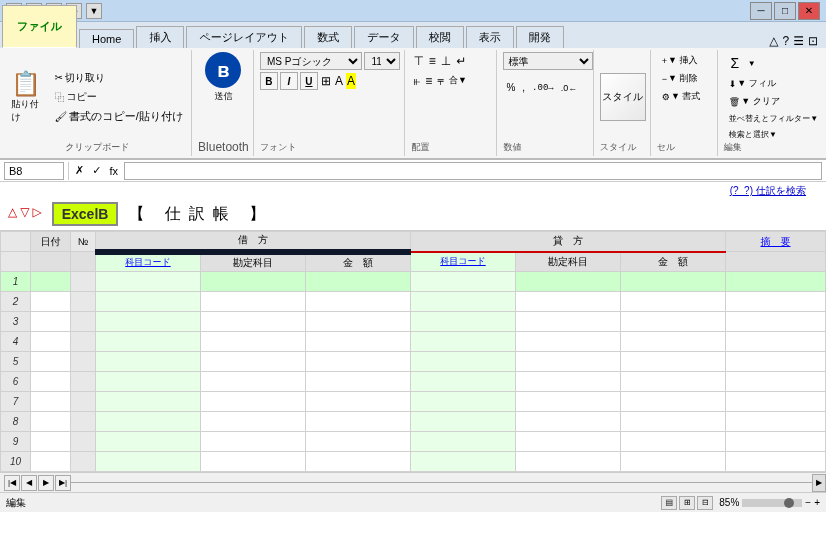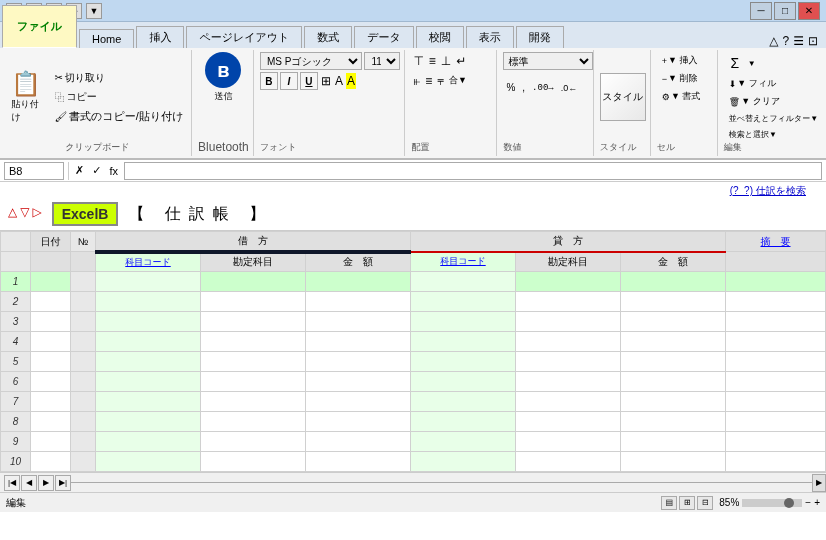--- a/index.html
+++ b/index.html
@@ -290,21 +290,21 @@
   <div class="journal-title">【 仕訳帳 】</div>
 </div>
 
 <div style="overflow-x:auto; overflow-y:auto; max-height:258px; border-top:1px solid #ccc;">
   <table class="grid">
     <thead>
       <tr>
         <th class="row-num"></th>
         <th class="header-cell date-col">日付</th>
         <th class="header-cell no-col">№</th>
-        <th class="header-cell" colspan="3" style="text-align:center; border-bottom:4px solid #0f172a;">借　方</th>
+        <th class="header-cell" colspan="3" style="text-align:center; border-bottom:6px solid #0f172a;">借　方</th>
         <th class="header-cell" colspan="3" style="text-align:center; border-bottom:2px solid #cc0000;">貸　方</th>
         <th class="header-cell summary-col" style="color:blue; text-decoration:underline;">摘　要</th>
       </tr>
       <tr>
         <th class="row-num"></th>
         <th class="header-cell"></th>
         <th class="header-cell"></th>
         <th class="header-cell code-col" style="color:blue; text-decoration:underline; font-size:9px;">科目コード</th>
         <th class="header-cell account-col">勘定科目</th>
         <th class="header-cell amount-col">金　額</th>

